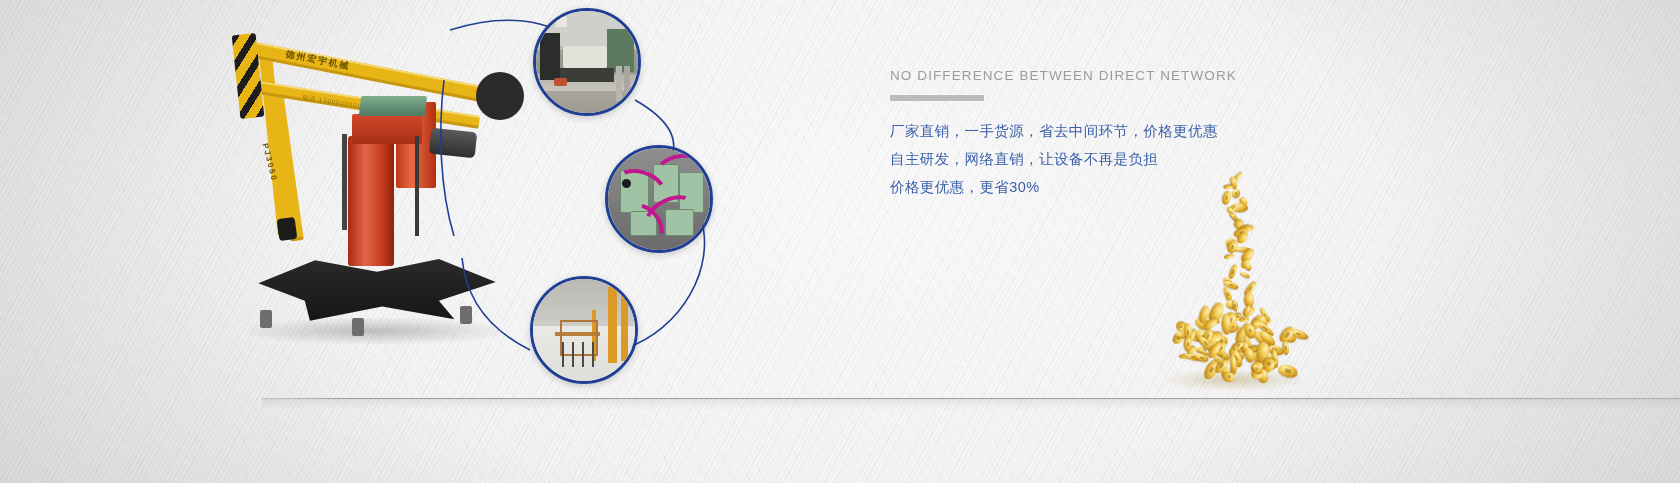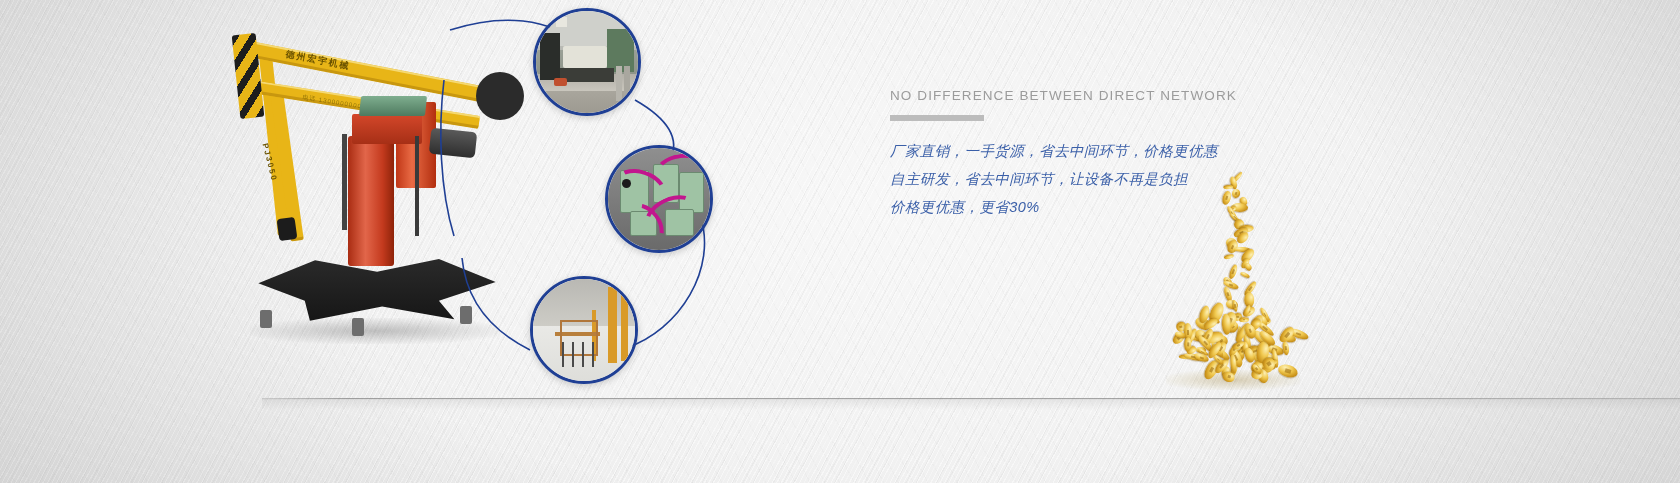--- a/index.html
+++ b/index.html
@@ -155,26 +155,26 @@
   .h1{
     font-size:27px;font-weight:bold;line-height:1.26;color:#1c1c1c;
     letter-spacing:.5px;white-space:nowrap;
   }
   .h1 .hl{color:#ec6415;}
   .h2{
     font-size:27px;font-weight:bold;line-height:1.26;color:#ec6415;
     letter-spacing:.5px;white-space:nowrap;margin-top:2px;
   }
   .en{
-    margin-top:26px;font-size:13.5px;color:#9b9b9b;letter-spacing:1.1px;white-space:nowrap;
+    margin-top:6px;font-size:13.5px;color:#9b9b9b;letter-spacing:1.1px;white-space:nowrap;
   }
   .bar{margin-top:12px;width:94px;height:6px;background:#bcbcbc;}
   .bullets{margin-top:16px;}
   .bullets div{
-    font-size:14.5px;color:#3a5fa8;line-height:28px;letter-spacing:.4px;white-space:nowrap;font-style:italic;
+    font-size:14.5px;color:#3a5fa8;line-height:28px;letter-spacing:.4px;white-space:nowrap;
   }
 
   
   .coins{position:absolute;left:1150px;top:172px;width:160px;height:225px;}
   .coin{position:absolute;border-radius:50%;
         background:radial-gradient(ellipse at 32% 28%, #fdf0b4 0%, #f0c84f 38%, #c99119 72%, #8e6208 100%);
         box-shadow:0 1px 1px rgba(120,80,0,.35);}
   .coin.sq:after{content:"";position:absolute;left:36%;top:36%;width:28%;height:28%;background:rgba(150,100,10,.55);}
   .coin-shadow{
     position:absolute;left:16px;top:198px;width:134px;height:20px;
@@ -268,21 +268,21 @@
       </div>
     </div>
   </div>
 
 
   <div class="copy">
     <div class="en">NO DIFFERENCE BETWEEN DIRECT NETWORK</div>
     <div class="bar"></div>
     <div class="bullets">
       <div>厂家直销，一手货源，省去中间环节，价格更优惠</div>
-      <div>自主研发，省去中间环节，让设备不再是负担</div>
+      <div>自主研发，网络直销，让设备不再是负担</div>
       <div>价格更优惠，更省30%</div>
     </div>
   </div>
 
   <div class="coins">
     <div class="coin-shadow"></div>
     <div id="coin-host">
         <div class="coin" style="left: 79.7px; top: 4px; width: 14.3px; height: 3.6px; transform: rotate(133deg);"></div>
         <div class="coin" style="left: 77px; top: 8.4px; width: 13.2px; height: 6.1px; transform: rotate(75deg);"></div>
         <div class="coin" style="left: 73.3px; top: 12.8px; width: 10.3px; height: 4.1px; transform: rotate(176deg);"></div>

